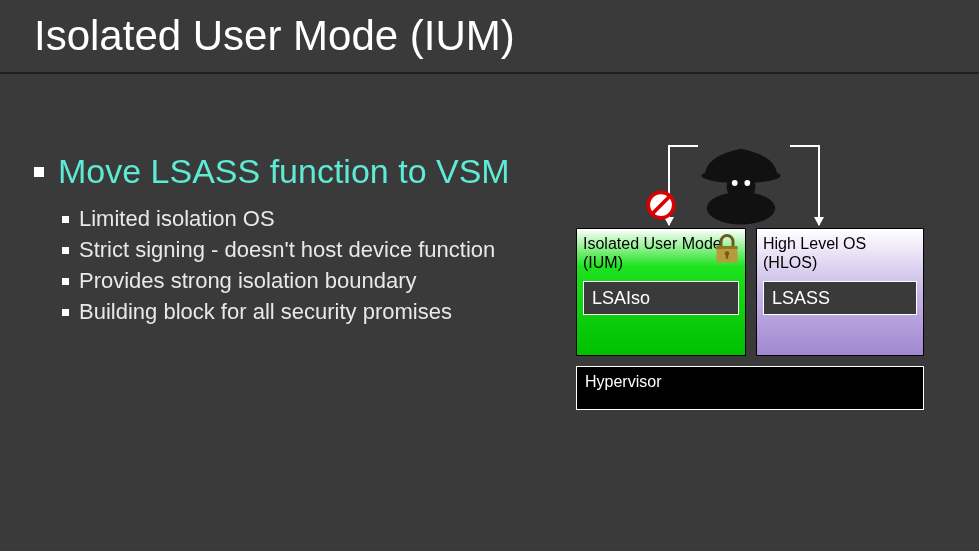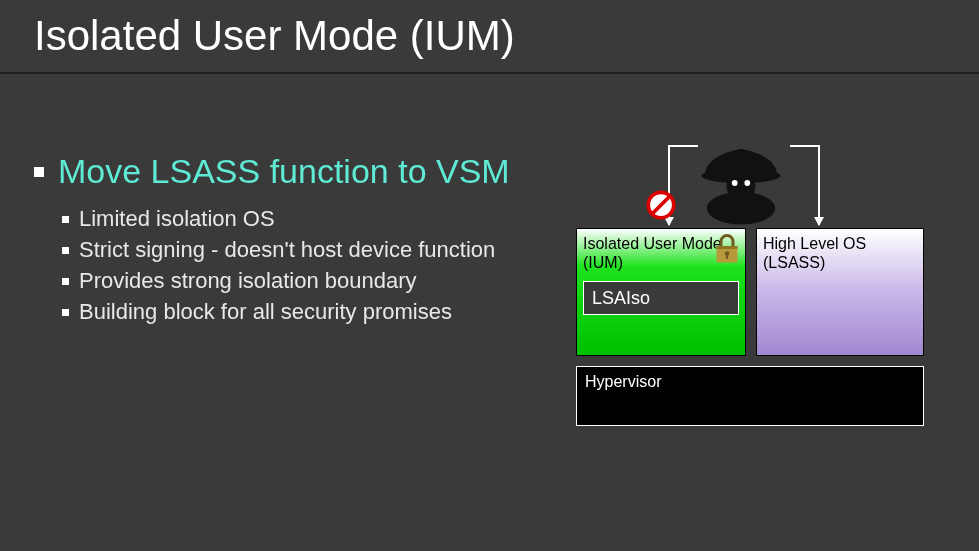--- a/index.html
+++ b/index.html
@@ -174,21 +174,21 @@
     color: #fff;
     padding: 6px 8px;
     font-size: 18px;
   }
 
   .hyp-box {
     position: absolute;
     top: 366px;
     left: 576px;
     width: 348px;
-    height: 60px;
+    height: 44px;
     background: #000;
     border: 1px solid #fff;
     color: #fff;
     padding: 6px 8px;
     font-size: 16px;
   }
 </style>
 </head>
 <body>
 
@@ -243,16 +243,17 @@
 
 <svg class="lock-icon" viewBox="0 0 40 44">
   <rect x="6" y="18" width="28" height="22" rx="2" fill="#b89a3a"></rect>
   <rect x="6" y="18" width="28" height="4" fill="#8f7528"></rect>
   <path d="M12 18 v-6 a8 8 0 0 1 16 0 v6" fill="none" stroke="#6e5a1f" stroke-width="4"></path>
   <circle cx="20" cy="28" r="3" fill="#6e5a1f"></circle>
   <rect x="18.5" y="28" width="3" height="7" fill="#6e5a1f"></rect>
 </svg>
 
 <div class="hlos-box">
-  <div class="lbl">High Level OS (LSASS)</div>
+  <div class="lbl">High Level OS (HLOS)</div>
+  <div class="inner-box">LSASS</div>
 </div>
 
 <div class="hyp-box">Hypervisor</div>
 
 </body></html>

